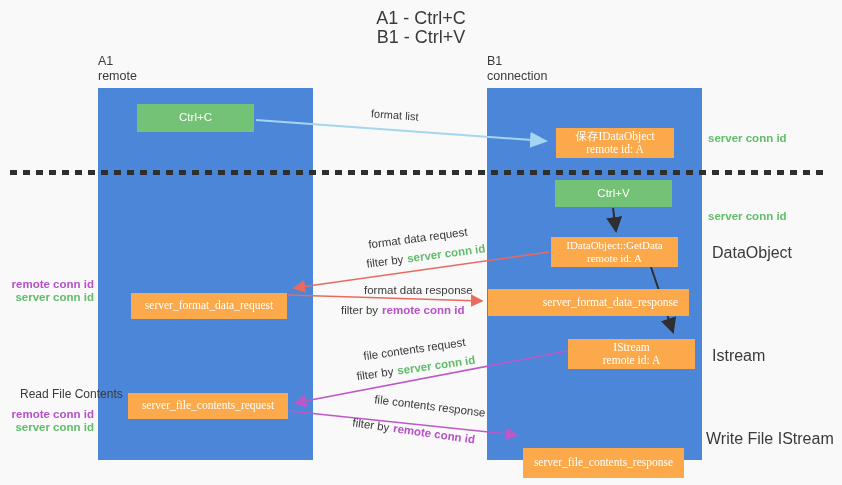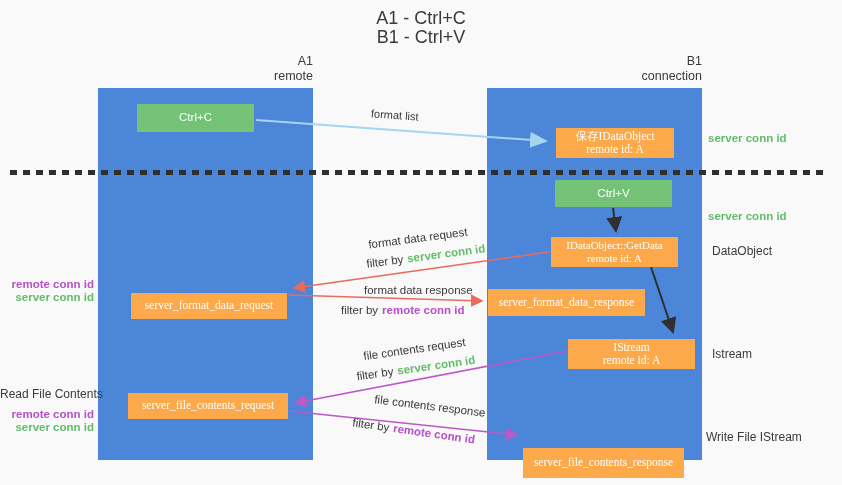--- a/index.html
+++ b/index.html
@@ -5,37 +5,37 @@
   :root{
     --lane-blue:#4c86d9; --node-green:#74c276; --node-orange:#fba94a;
     --arrow-light-blue:#a5d5f0; --arrow-red:#e96b5e; --arrow-magenta:#bd58c8;
     --arrow-black:#2f2f2f; --text-green:#62bd6a; --text-magenta:#b750c9; --text-dark:#3a3a3a;
   }
   html,body{margin:0;padding:0;}
   body{background:#f9f9f9;font-family:"Liberation Sans",sans-serif;}
   .canvas{position:relative;width:842px;height:485px;background:#f9f9f9;overflow:hidden;}
   .title{position:absolute;left:301px;top:9px;width:240px;text-align:center;
          font-size:18px;line-height:19px;color:var(--text-dark);}
-  .lane-header{position:absolute;top:54px;width:215px;text-align:right;
+  .lane-header{position:absolute;top:54px;width:215px;text-align:left;
          font-size:12.5px;line-height:15px;color:var(--text-dark);}
   .lane{position:absolute;top:88px;width:215px;height:372px;background:var(--lane-blue);}
   .dashed-divider{position:absolute;left:10px;top:170px;width:816px;height:5px;
          background:repeating-linear-gradient(to right,var(--arrow-black) 0 7px,transparent 7px 13px);}
   svg.arrows{position:absolute;left:0;top:0;width:842px;height:485px;pointer-events:none;}
   .s-blue{stroke:var(--arrow-light-blue);stroke-width:2;}
   .s-black{stroke:var(--arrow-black);stroke-width:2;}
   .s-red{stroke:var(--arrow-red);stroke-width:1.6;}
   .s-mag{stroke:var(--arrow-magenta);stroke-width:1.6;}
   .f-blue{fill:var(--arrow-light-blue);} .f-black{fill:var(--arrow-black);}
   .f-red{fill:var(--arrow-red);} .f-mag{fill:var(--arrow-magenta);}
   .node{position:absolute;display:flex;flex-direction:column;align-items:center;justify-content:center;
         color:#fff;font-size:11.5px;line-height:13.5px;text-align:center;}
   .node.green{background:var(--node-green);}
   .node.orange{background:var(--node-orange);font-family:Liberation Serif, serif;}
-  .side-label{position:absolute;font-size:12px;color:var(--text-dark);white-space:nowrap;}
+  .side-label{position:absolute;font-size:16px;color:var(--text-dark);white-space:nowrap;}
   .side-label.bold-green{color:var(--text-green);font-weight:bold;font-size:11.5px;}
   .left-stack{position:absolute;left:0;width:94px;text-align:right;white-space:nowrap;
         font-size:11.5px;line-height:13px;font-weight:bold;}
   .left-stack .mag{color:var(--text-magenta);}
   .left-stack .grn{color:var(--text-green);}
   .alabel{position:absolute;font-size:11.5px;color:var(--text-dark);white-space:nowrap;
         transform-origin:center;}
   .alabel .grn{color:var(--text-green);font-weight:bold;margin-left:4px;}
   .alabel .mag{color:var(--text-magenta);font-weight:bold;margin-left:4px;}
 </style>
@@ -102,21 +102,21 @@
 
   <div class="node orange" style="left:551px;top:237px;width:127px;height:30px;font-size:11px;">
     <span>IDataObject::GetData</span>
     <span>remote id: A</span>
   </div>
 
   <div class="node orange" style="left:131px;top:293px;width:156px;height:26px;">
     <span>server_format_data_request</span>
   </div>
 
-  <div class="node orange" style="left:488px;top:289px;width:157px;height:27px;">
+  <div class="node orange" style="left:488px;top:289px;width:157px;height:27px;padding-left:44px;">
     <span>server_format_data_response</span>
   </div>
 
   <div class="node orange" style="left:568px;top:339px;width:127px;height:30px;">
     <span>IStream</span>
     <span>remote id: A</span>
   </div>
 
   <div class="node orange" style="left:128px;top:393px;width:160px;height:26px;">
     <span>server_file_contents_request</span>
@@ -129,21 +129,21 @@
   <div class="side-label bold-green" style="left:708px;top:132px;">server conn id</div>
   <div class="side-label bold-green" style="left:708px;top:210px;">server conn id</div>
   <div class="side-label" style="left:712px;top:244px;">DataObject</div>
   <div class="side-label" style="left:712px;top:347px;">Istream</div>
   <div class="side-label" style="left:706px;top:430px;">Write File IStream</div>
 
   <div class="left-stack" style="top:278px;">
     <div class="mag">remote conn id</div>
     <div class="grn">server conn id</div>
   </div>
-  <div class="left-stack" style="top:388px;font-weight:normal;font-size:12px;color:var(--text-dark);">Read File Contents</div>
+  <div class="left-stack" style="top:388px;font-weight:normal;font-size:12px;color:var(--text-dark);margin-left:20px;">Read File Contents</div>
   <div class="left-stack" style="top:408px;">
     <div class="mag">remote conn id</div>
     <div class="grn">server conn id</div>
   </div>
 
   <div class="alabel" style="left:371px;top:109px;transform:rotate(4deg);font-size:11px;">format list</div>
 
   <div class="alabel" style="left:368px;top:232px;transform:rotate(-7.5deg);">format data request</div>
   <div class="alabel" style="left:366px;top:250px;transform:rotate(-7.5deg);">
     <span>filter by</span><span class="grn">server conn id</span>

